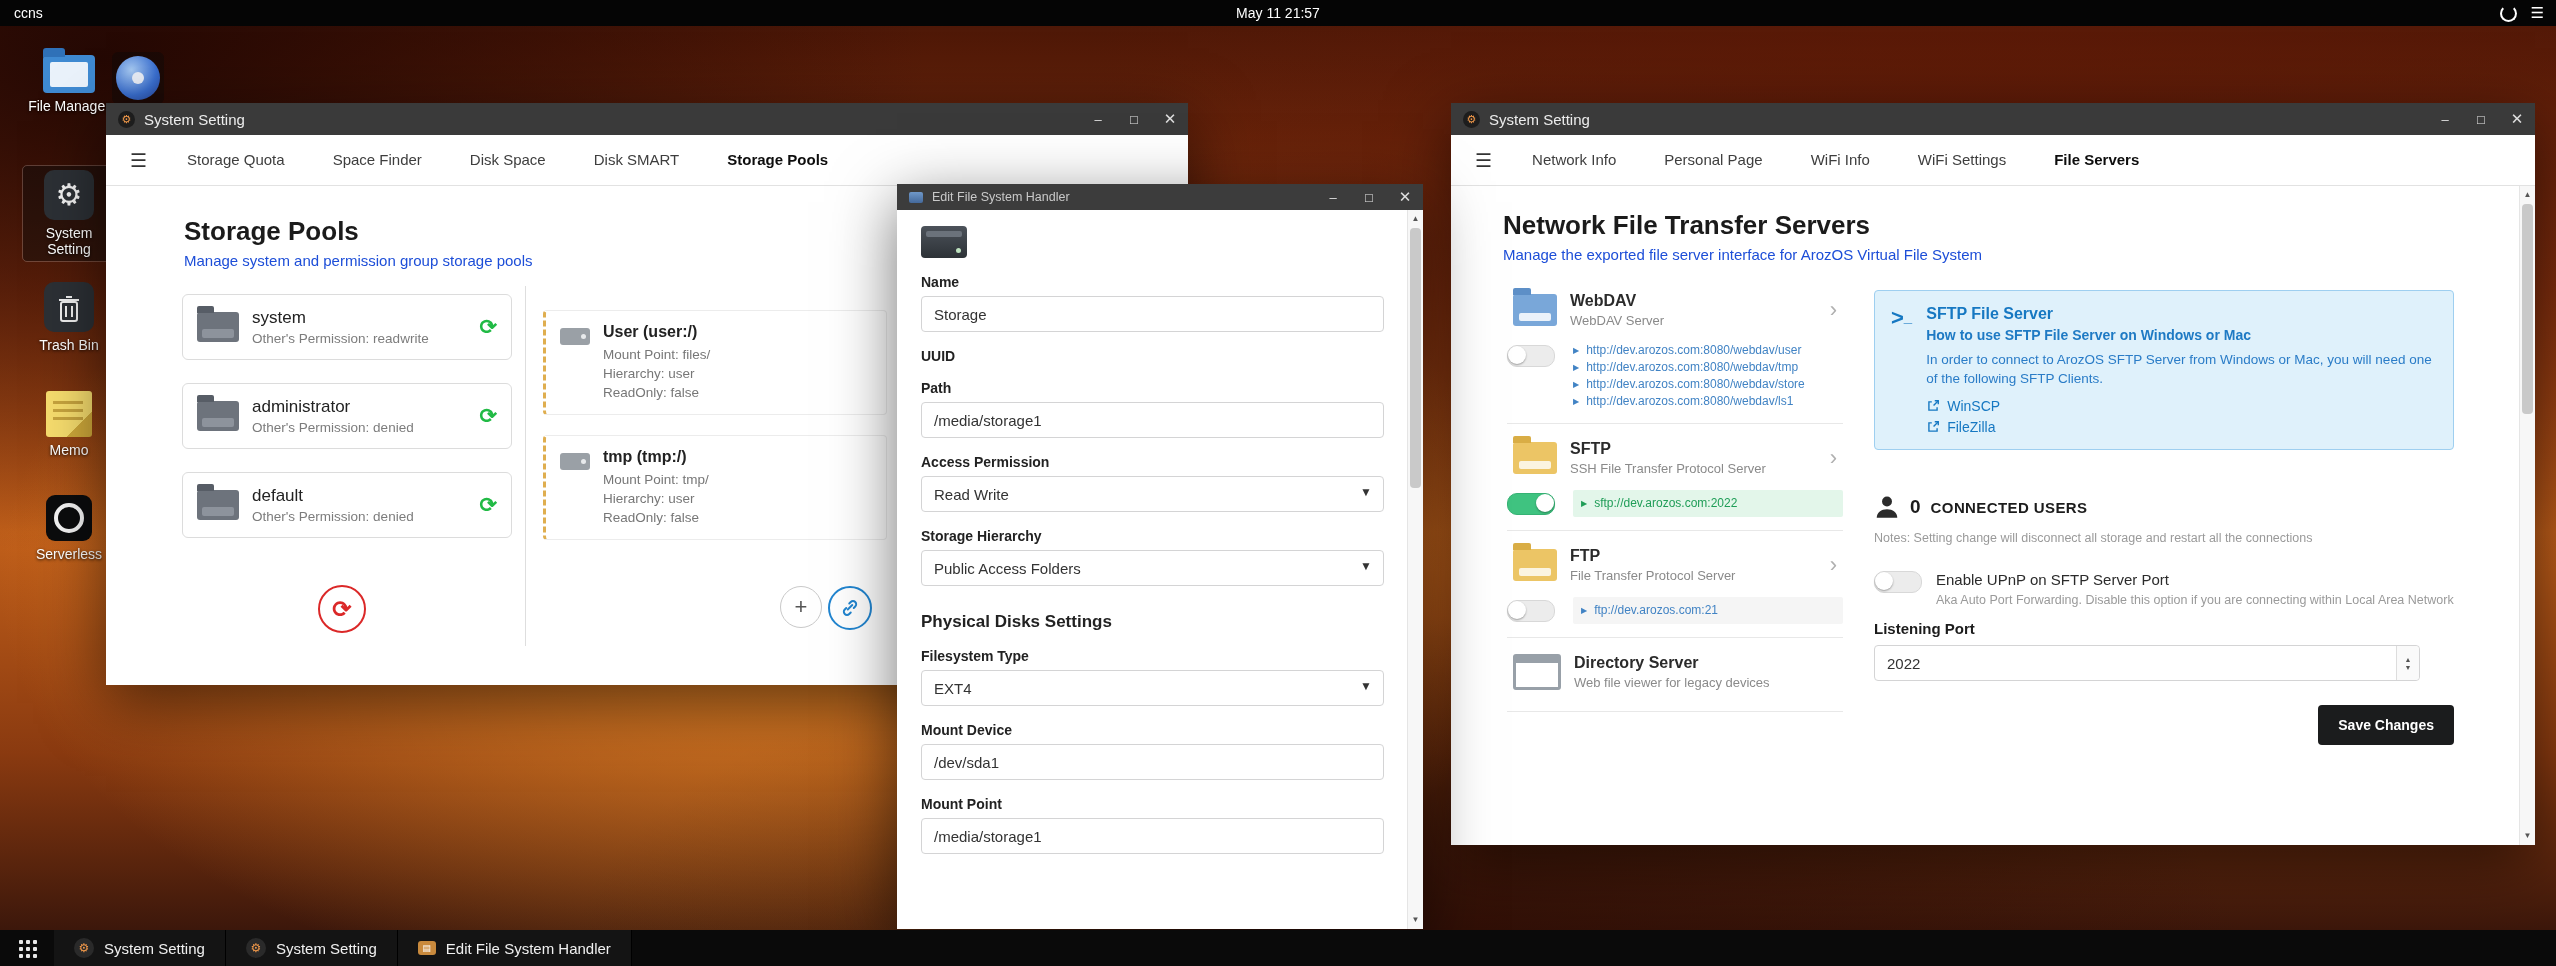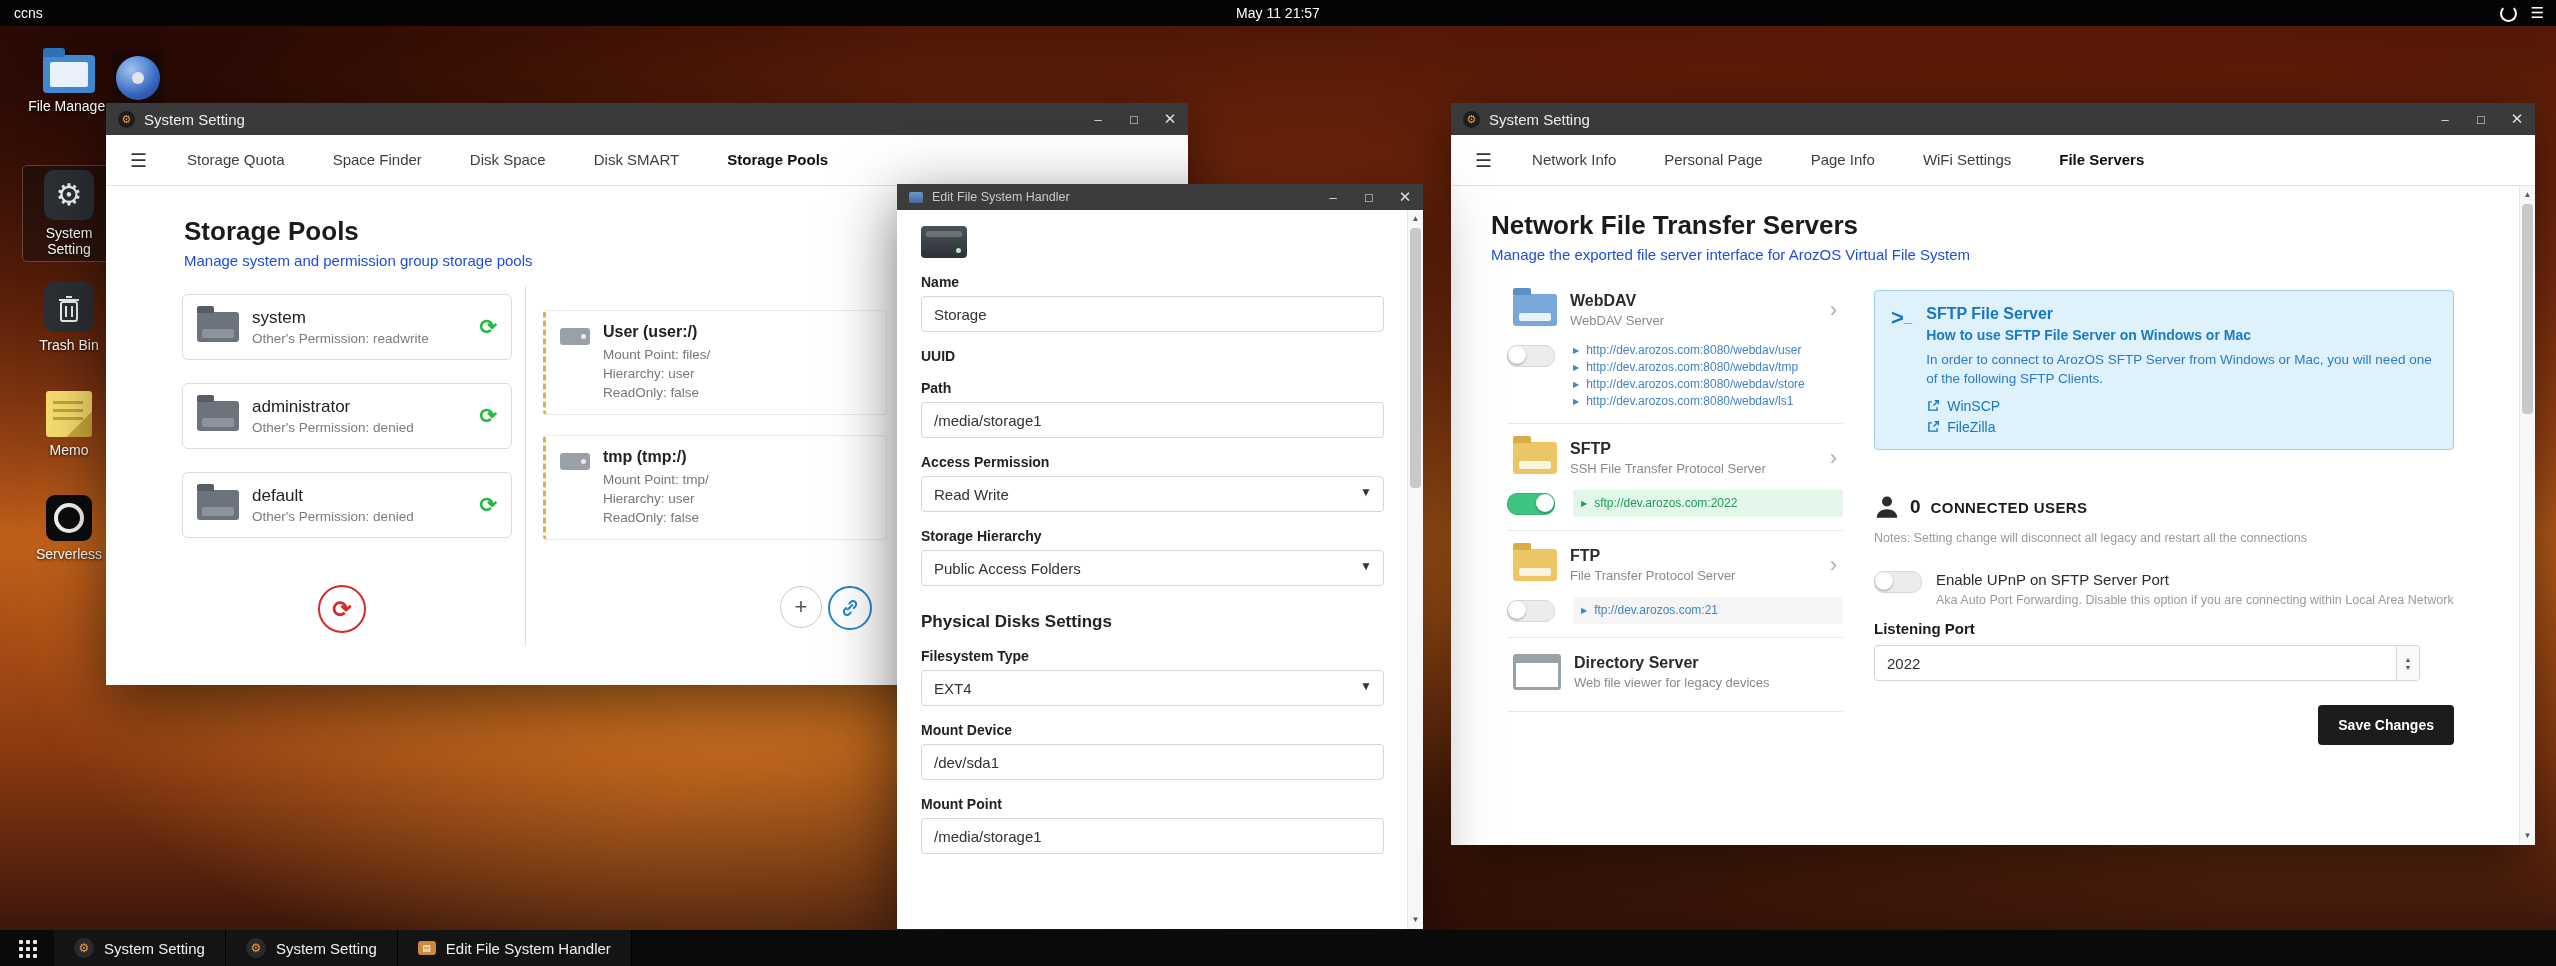--- a/index.html
+++ b/index.html
@@ -305,26 +305,26 @@
       <span class="win-controls">
         <span>–</span>
         <span>□</span>
         <span class="close">✕</span>
       </span>
     </div>
     <div class="tabbar">
       <span class="hamburger">☰</span>
       <span class="tab">Network Info</span>
       <span class="tab">Personal Page</span>
-      <span class="tab">Page Info</span>
+      <span class="tab">WiFi Info</span>
       <span class="tab">WiFi Settings</span>
       <span class="tab active">File Servers</span>
     </div>
     <div class="content">
-      <div style="position:absolute;left:40px;top:24px">
+      <div style="position:absolute;left:52px;top:24px">
         <div class="page-h1">Network File Transfer Servers</div>
         <div class="page-sub">Manage the exported file server interface for ArozOS Virtual File System</div>
       </div>
 
       <div class="srv-col">
 
         <div class="srv-head">
           <div class="ficon blue"></div>
           <div>
               <div class="srv-name">WebDAV</div>
@@ -438,21 +438,21 @@
         </div>
 
         <div class="users-row">
           <svg width="26" height="26" viewBox="0 0 24 24" fill="#2b2b2b">
             <circle cx="12" cy="7" r="4.6"></circle>
               <path d="M2.5 22c0-5.2 4.3-8 9.5-8s9.5 2.8 9.5 8z"></path>
           </svg>
           <span class="user-count">0</span>
           <span class="user-label">CONNECTED USERS</span>
         </div>
-        <div class="note">Notes: Setting change will disconnect all legacy and restart all the connections</div>
+        <div class="note">Notes: Setting change will disconnect all storage and restart all the connections</div>
 
         <div class="upnp-row">
           <div class="toggle"></div>
           <div>
             <div class="upnp-label">Enable UPnP on SFTP Server Port</div>
             <div class="upnp-desc">Aka Auto Port Forwarding. Disable this option if you are connecting within Local Area Network</div>
           </div>
         </div>
 
         <div class="port-label">Listening Port</div>

